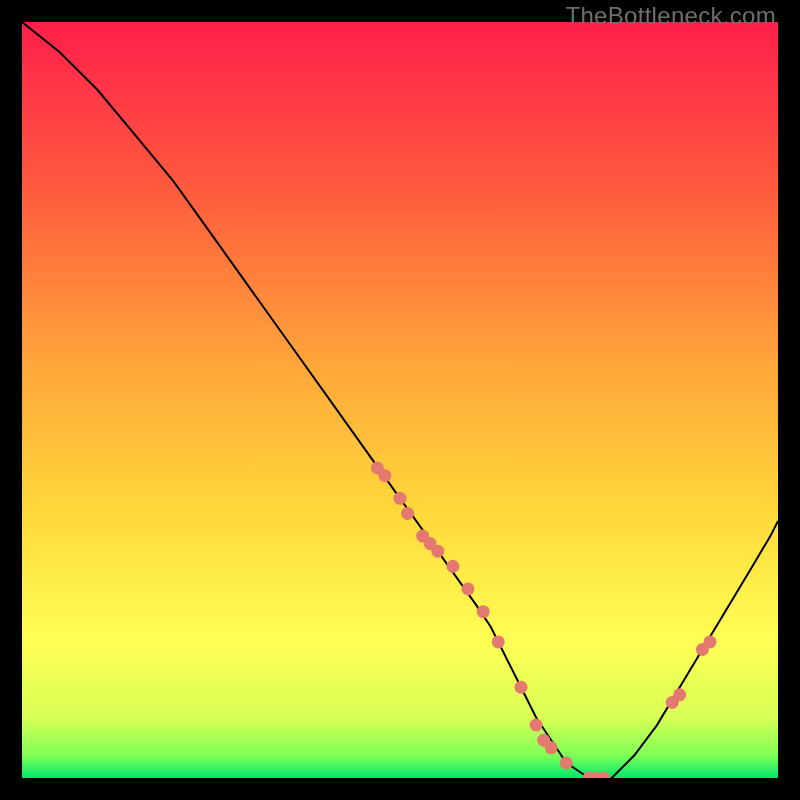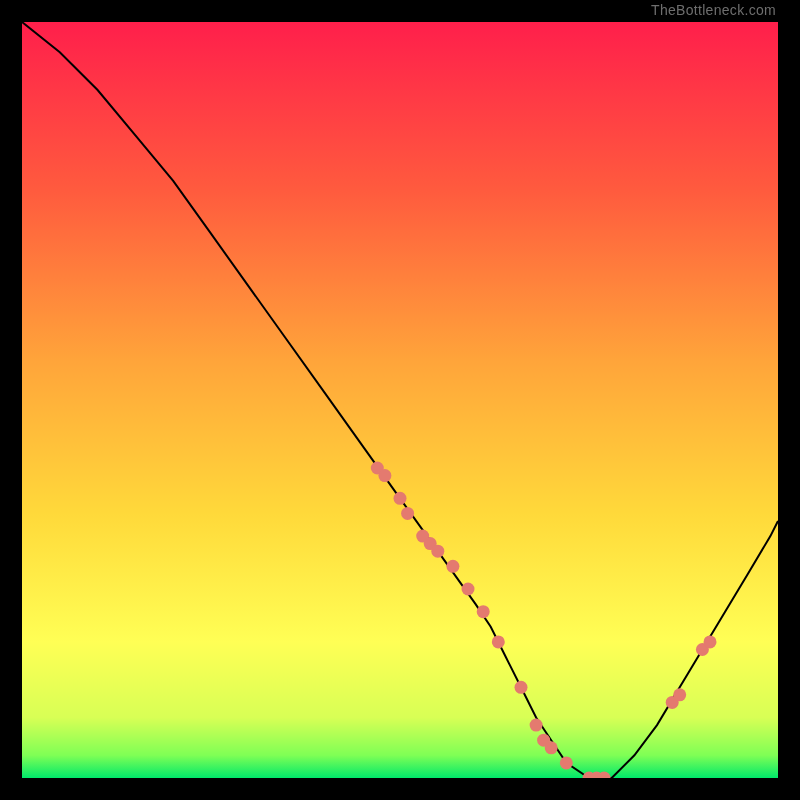--- a/index.html
+++ b/index.html
@@ -24,21 +24,21 @@
     left: 0;
     top: 0;
     width: 756px;
     height: 756px;
   }
   .watermark {
     position: absolute;
     top: 2px;
     right: 24px;
     color: #6e6e6e;
-    font-size: 14px;
+    font-size: 24px;
     font-weight: 500;
     letter-spacing: 0.3px;
   }
 </style>
 </head>
 <body>
 
 <div class="frame">
   <svg class="plot" viewBox="0 0 756 756" preserveAspectRatio="none">
     <defs>

